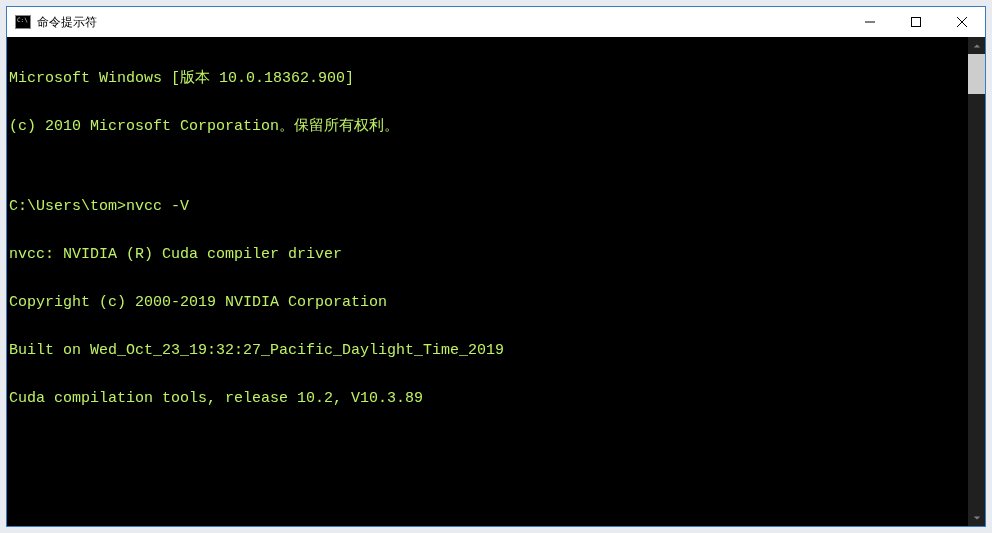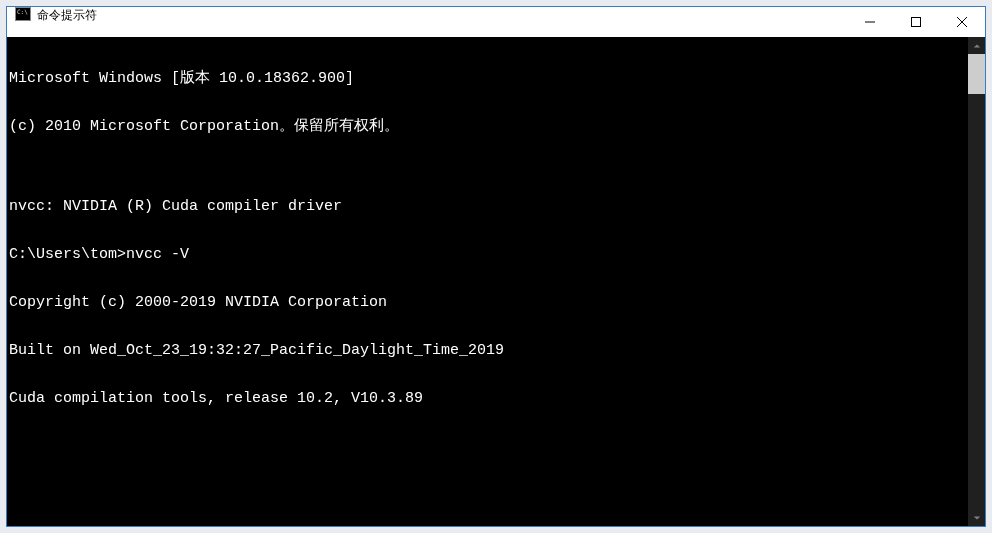--- a/index.html
+++ b/index.html
@@ -21,20 +21,21 @@
       background: #ffffff;
       border: 1px solid #3a7abd;
       display: flex;
       flex-direction: column;
       position: relative;
     }
     .titlebar {
       height: 30px;
       background: #ffffff;
       display: flex;
+      align-items: center;
       border-bottom: none;
     }
     .title-icon {
       width: 16px;
       height: 14px;
       margin-left: 8px;
       margin-right: 6px;
       background: #000000;
       border: 1px solid #888;
       position: relative;
@@ -78,21 +79,21 @@
       display: flex;
       position: relative;
       overflow: hidden;
     }
     .terminal-content {
       flex: 1;
       padding: 2px 0 0 2px;
       font-family: "NSimSun", "SimSun", Consolas, "Courier New", monospace;
       font-size: 15px;
       line-height: 16px;
-      color: #ffffff;
+      color: #bef264;
       white-space: pre;
       overflow: hidden;
     }
     .terminal-line {
       display: block;
     }
     .scrollbar {
       width: 17px;
       background: #202020;
       position: relative;
@@ -155,22 +156,22 @@
           <line x1="10" y1="0" x2="0" y2="10" stroke="#000" stroke-width="1"></line>
         </svg>
       </div>
     </div>
   </div>
   <div class="terminal-body">
     <div class="terminal-content">
       <span class="terminal-line">Microsoft Windows [版本 10.0.18362.900]</span>
       <span class="terminal-line">(c) 2010 Microsoft Corporation。保留所有权利。</span>
       <span class="terminal-line"></span>
+      <span class="terminal-line">C:\Users\tom&gt;nvcc -V</span>
       <span class="terminal-line">nvcc: NVIDIA (R) Cuda compiler driver</span>
-      <span class="terminal-line">C:\Users\tom&gt;nvcc -V</span>
       <span class="terminal-line">Copyright (c) 2000-2019 NVIDIA Corporation</span>
       <span class="terminal-line">Built on Wed_Oct_23_19:32:27_Pacific_Daylight_Time_2019</span>
       <span class="terminal-line">Cuda compilation tools, release 10.2, V10.3.89</span>
       <span class="terminal-line"></span>
     </div>
     <div class="scrollbar">
       <div class="scroll-arrow">
         <svg viewBox="0 0 10 10">
           <path d="M1 7 L5 3 L9 7 Z"></path>
         </svg>

